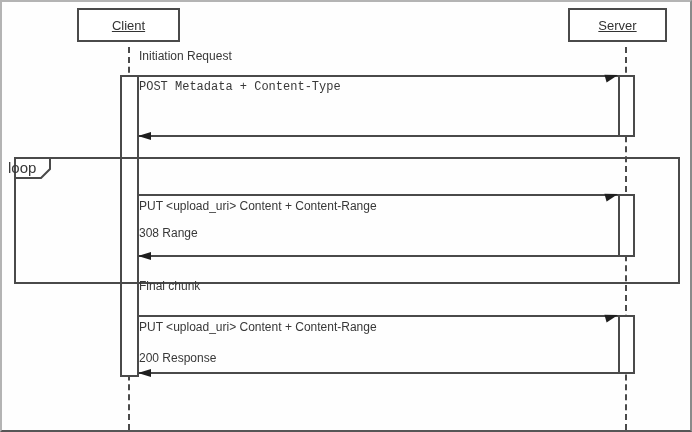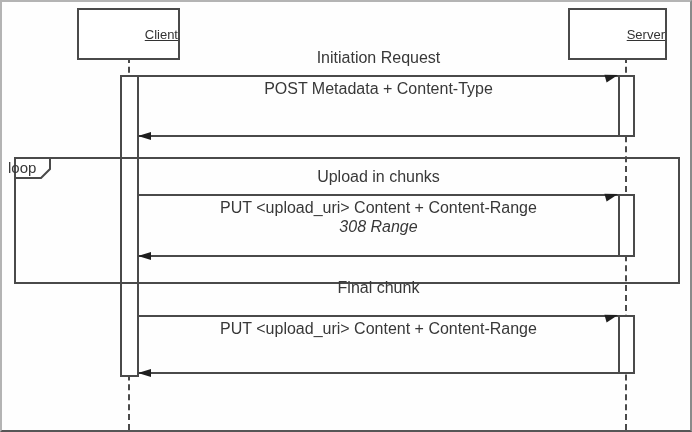--- a/index.html
+++ b/index.html
@@ -14,26 +14,26 @@
     background: #fefefe;
     border-top: 2px solid #b4b4b4;
     border-left: 2px solid #b4b4b4;
     border-right: 2px solid #8a8a8a;
     border-bottom: 2px solid #565656;
     overflow: hidden;
   }
   .actor-box {
     position: absolute;
     top: 6px;
-    height: 52px;
+    height: 34px;
     background: #fff;
     border: 2px solid #4a4a4a;
     display: flex;
     align-items: center;
-    justify-content: flex-end;
+    justify-content: center;
     z-index: 5;
   }
   .actor-box .actor-label {
     font-size: 13px;
     color: #333;
     text-decoration: underline;
   }
   .lifeline {
     position: absolute;
     top: 45px;
@@ -71,22 +71,22 @@
     width: 0; height: 0;
     border-right: 13px solid #1e1e1e;
     border-top: 4px solid transparent;
     border-bottom: 4px solid transparent;
     z-index: 4;
   }
   .msg-label {
     position: absolute;
     left: 137px;
     width: 479px;
-    text-align: center;
-    font-size: 16px;
+    text-align: left;
+    font-size: 12px;
     color: #383838;
     z-index: 6;
     white-space: nowrap;
   }
   .loop-frame {
     position: absolute;
     left: 12px;
     top: 155px;
     width: 666px;
     height: 127px;
@@ -131,32 +131,32 @@
 
   <div class="loop-frame"></div>
   <svg class="loop-tab" width="40" height="24">
     <path d="M1 1 H36 V12 L27 21 H1 Z" fill="#ffffff" stroke="#4a4a4a" stroke-width="2"></path>
   </svg>
   <span class="loop-tab-label">loop</span>
 
   <div class="msg-label" style="top:47px;">Initiation Request</div>
   <div class="msg-line" style="top:73px;"></div>
   <div class="arrowhead-right" style="left:603px; top:69px;"></div>
-  <div class="msg-label" style="top:78px;">POST Metadata + Content-Type</div>
+  <div class="msg-label" style="top:78px;font-family:Liberation Mono, monospace;">POST Metadata + Content-Type</div>
   <div class="msg-line" style="top:133px;"></div>
   <div class="arrowhead-left" style="left:136px; top:130px;"></div>
 
-  <div class="msg-label" style="top:166px;">Upload in chunks</div>
   <div class="msg-line" style="top:192px;"></div>
   <div class="arrowhead-right" style="left:603px; top:188px;"></div>
   <div class="msg-label" style="top:197px;">PUT &lt;upload_uri&gt; Content + Content-Range</div>
-  <div class="msg-label" style="top:216px;font-style:italic;">308 Range</div>
+  <div class="msg-label" style="top:224px;">308 Range</div>
   <div class="msg-line" style="top:253px;"></div>
   <div class="arrowhead-left" style="left:136px; top:250px;"></div>
 
   <div class="msg-label" style="top:277px;">Final chunk</div>
   <div class="msg-line" style="top:313px;"></div>
   <div class="arrowhead-right" style="left:603px; top:309px;"></div>
   <div class="msg-label" style="top:318px;">PUT &lt;upload_uri&gt; Content + Content-Range</div>
+  <div class="msg-label" style="top:349px;">200 Response</div>
   <div class="msg-line" style="top:370px;"></div>
   <div class="arrowhead-left" style="left:136px; top:367px;"></div>
 
 </div>
 
 </body></html>

